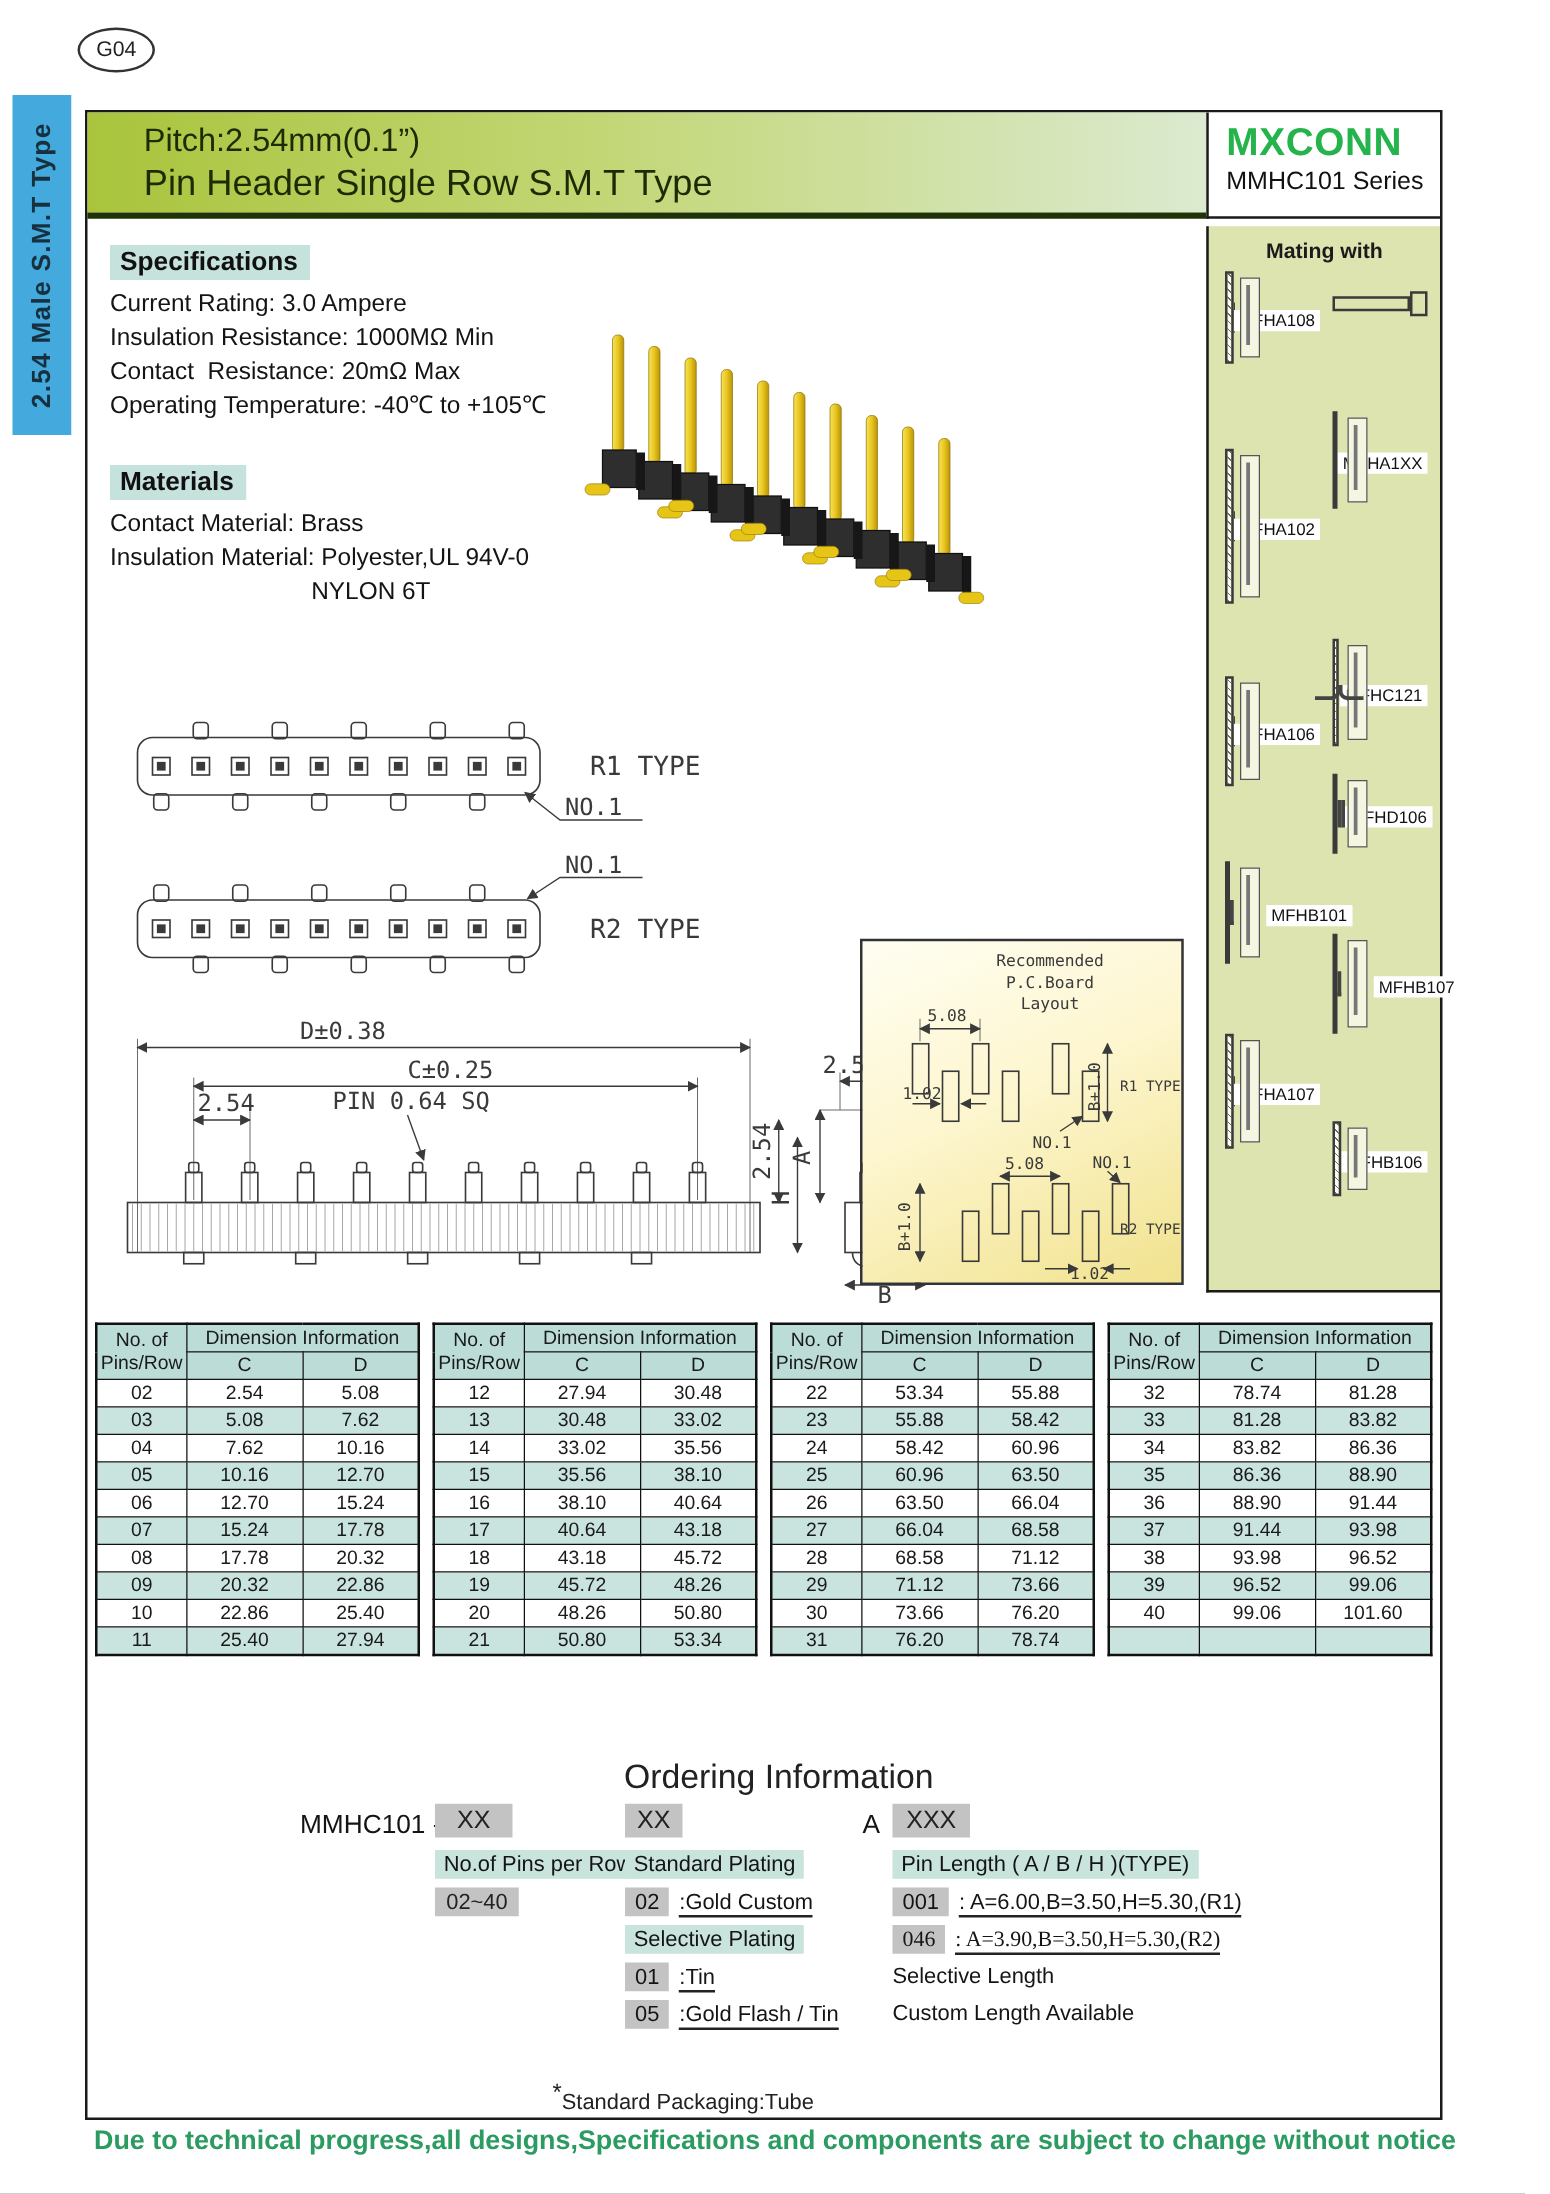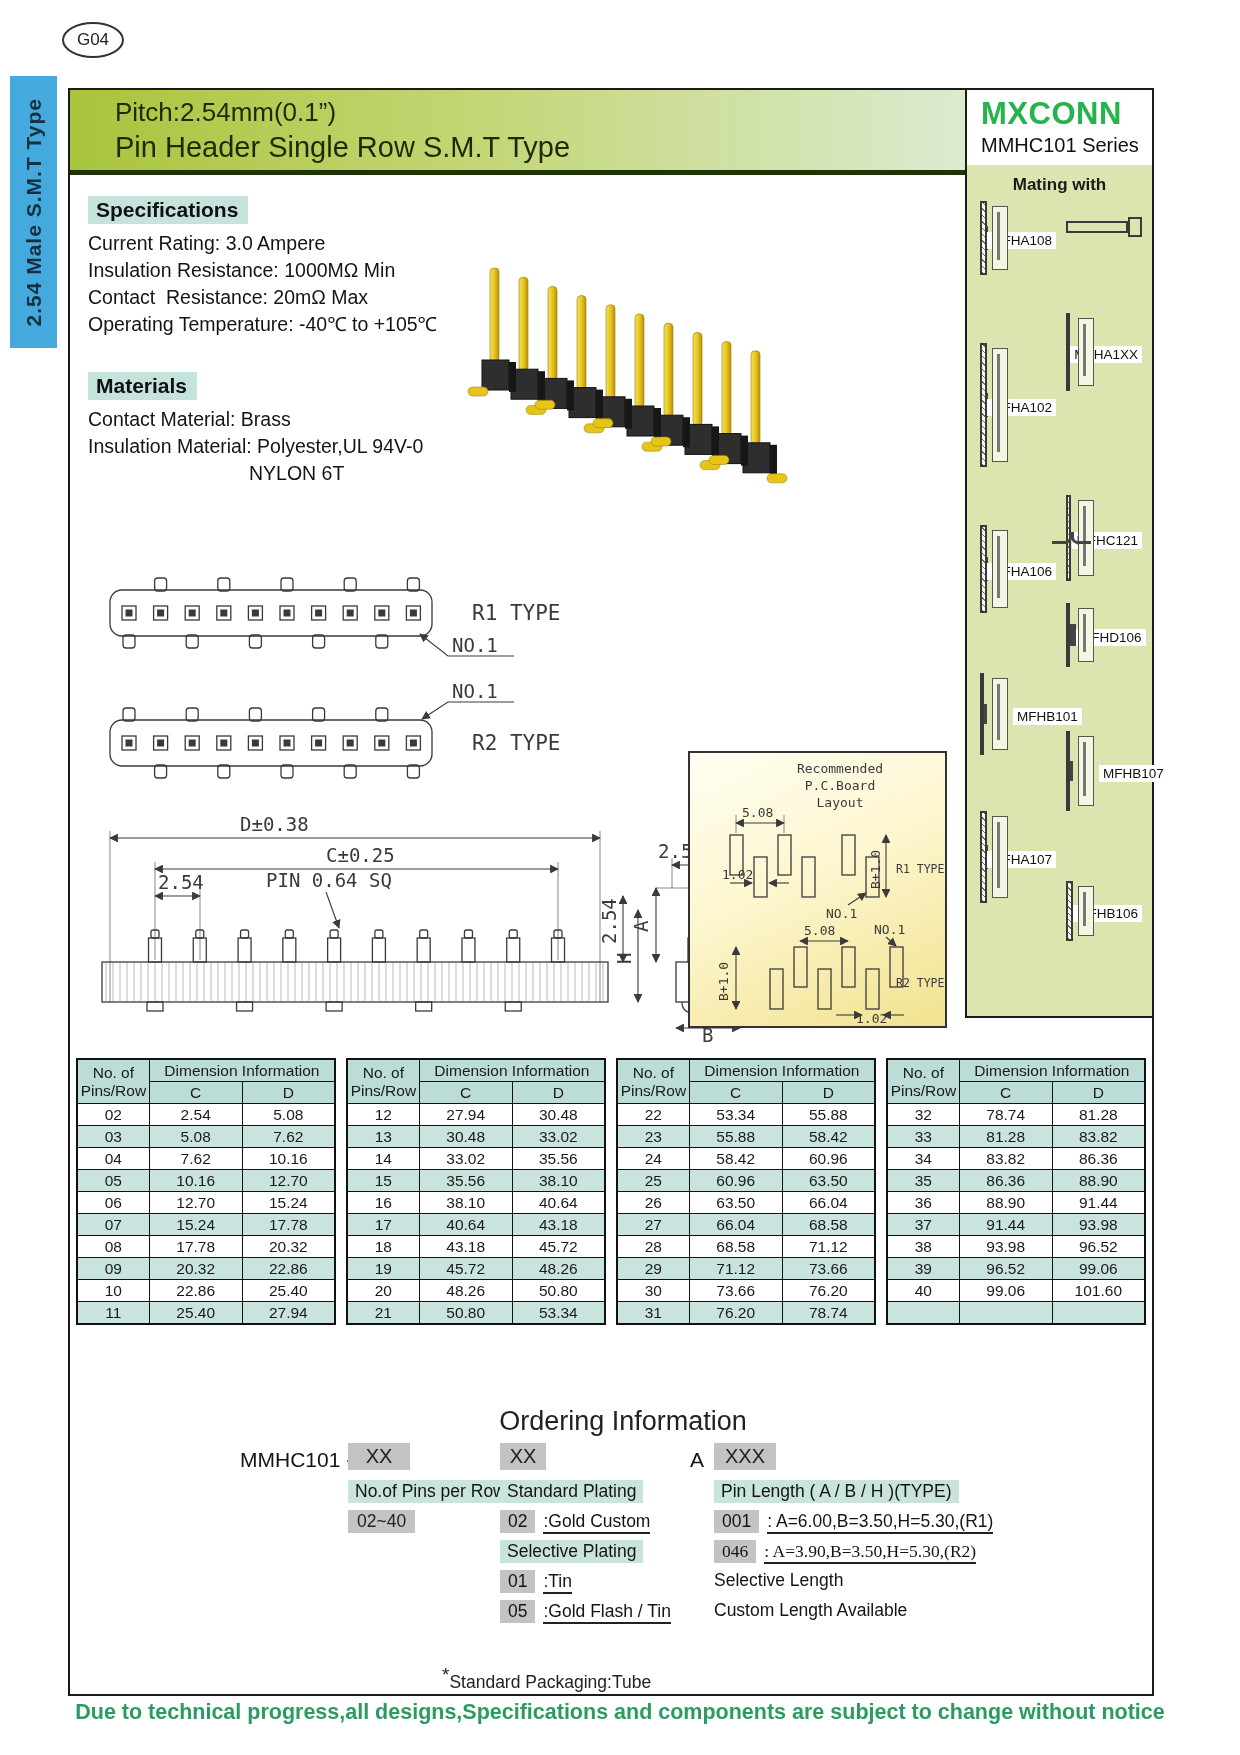--- a/index.html
+++ b/index.html
@@ -21,21 +21,21 @@
         background:linear-gradient(to right,#a9c43c 0%,#c2d674 45%,#dcead0 100%);}
   .band-underline{position:absolute;left:0;top:80px;width:895px;height:5px;background:#1e3407;}
   .title1{position:absolute;left:45px;top:7px;font-size:26px;color:#1d2b03;}
   .title2{position:absolute;left:45px;top:41px;font-size:29px;color:#1d2b03;}
   .brand-box{position:absolute;left:895px;top:0;width:187px;height:85px;background:#fff;
              border-left:2px solid #1a1a1a;border-bottom:2px solid #1a1a1a;box-sizing:border-box;
              padding:6px 0 12px 14px;}
   .brand{font-size:31px;font-weight:bold;color:#25b34b;letter-spacing:.5px;}
   .series{font-size:20px;color:#111;margin-top:2px;}
   
-  .mating{position:absolute;left:895px;top:75px;width:187px;height:853px;background:#dde4b0;
+  .mating{position:absolute;left:895px;top:91px;width:187px;height:853px;background:#dde4b0;
           border-left:2px solid #1a1a1a;border-bottom:2px solid #1a1a1a;box-sizing:border-box;}
   .mating-title{position:absolute;left:0;top:10px;width:100%;text-align:center;
                 font-size:17px;font-weight:600;color:#1b1b1b;}
   .m-item{position:absolute;width:76px;display:flex;flex-direction:row;align-items:center;}
   .m-item.col0{left:13px;} .m-item.col1{left:99px;}
   .housing{width:38px;border:2px solid #3a3a3a;position:relative;box-sizing:border-box;
            background:repeating-linear-gradient(45deg,#6d6d6d 0,#6d6d6d 1px,#fbfcf0 1px,#fbfcf0 4.5px);}
   .slot{position:absolute;left:10px;width:14px;top:3px;bottom:3px;background:#f4f6e2;
         border:1px solid #555;}
   .slot::after{content:"";position:absolute;left:4px;top:5px;bottom:9px;width:3px;background:#777;}

